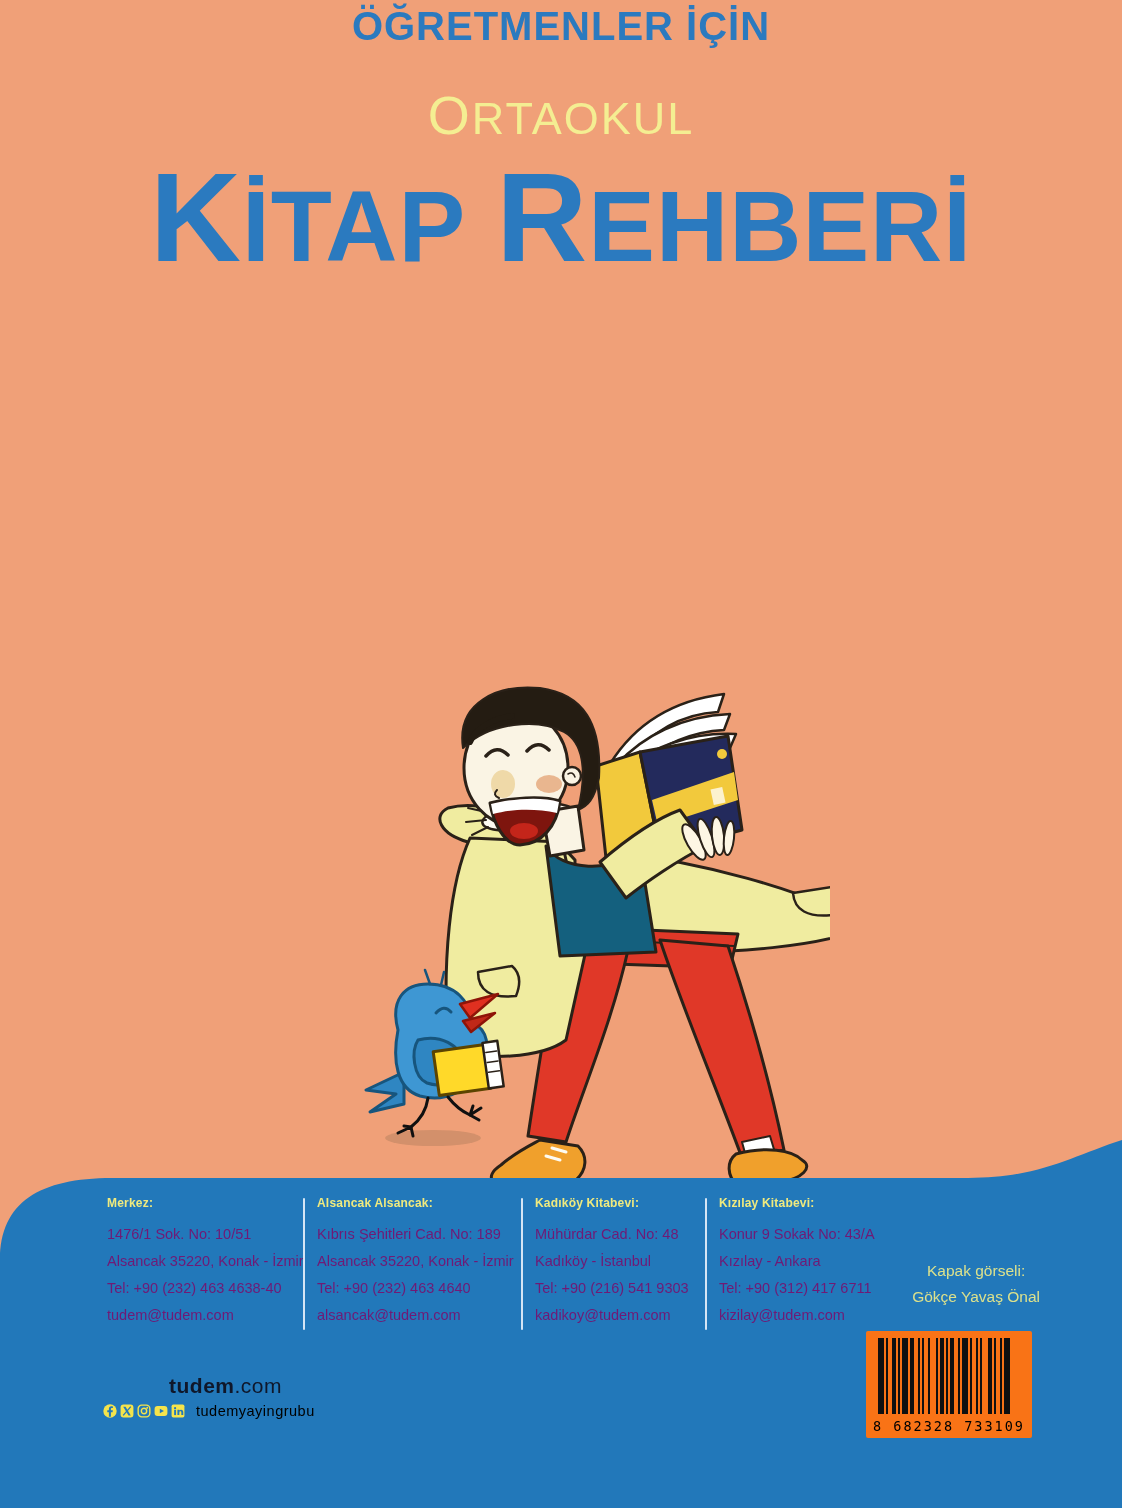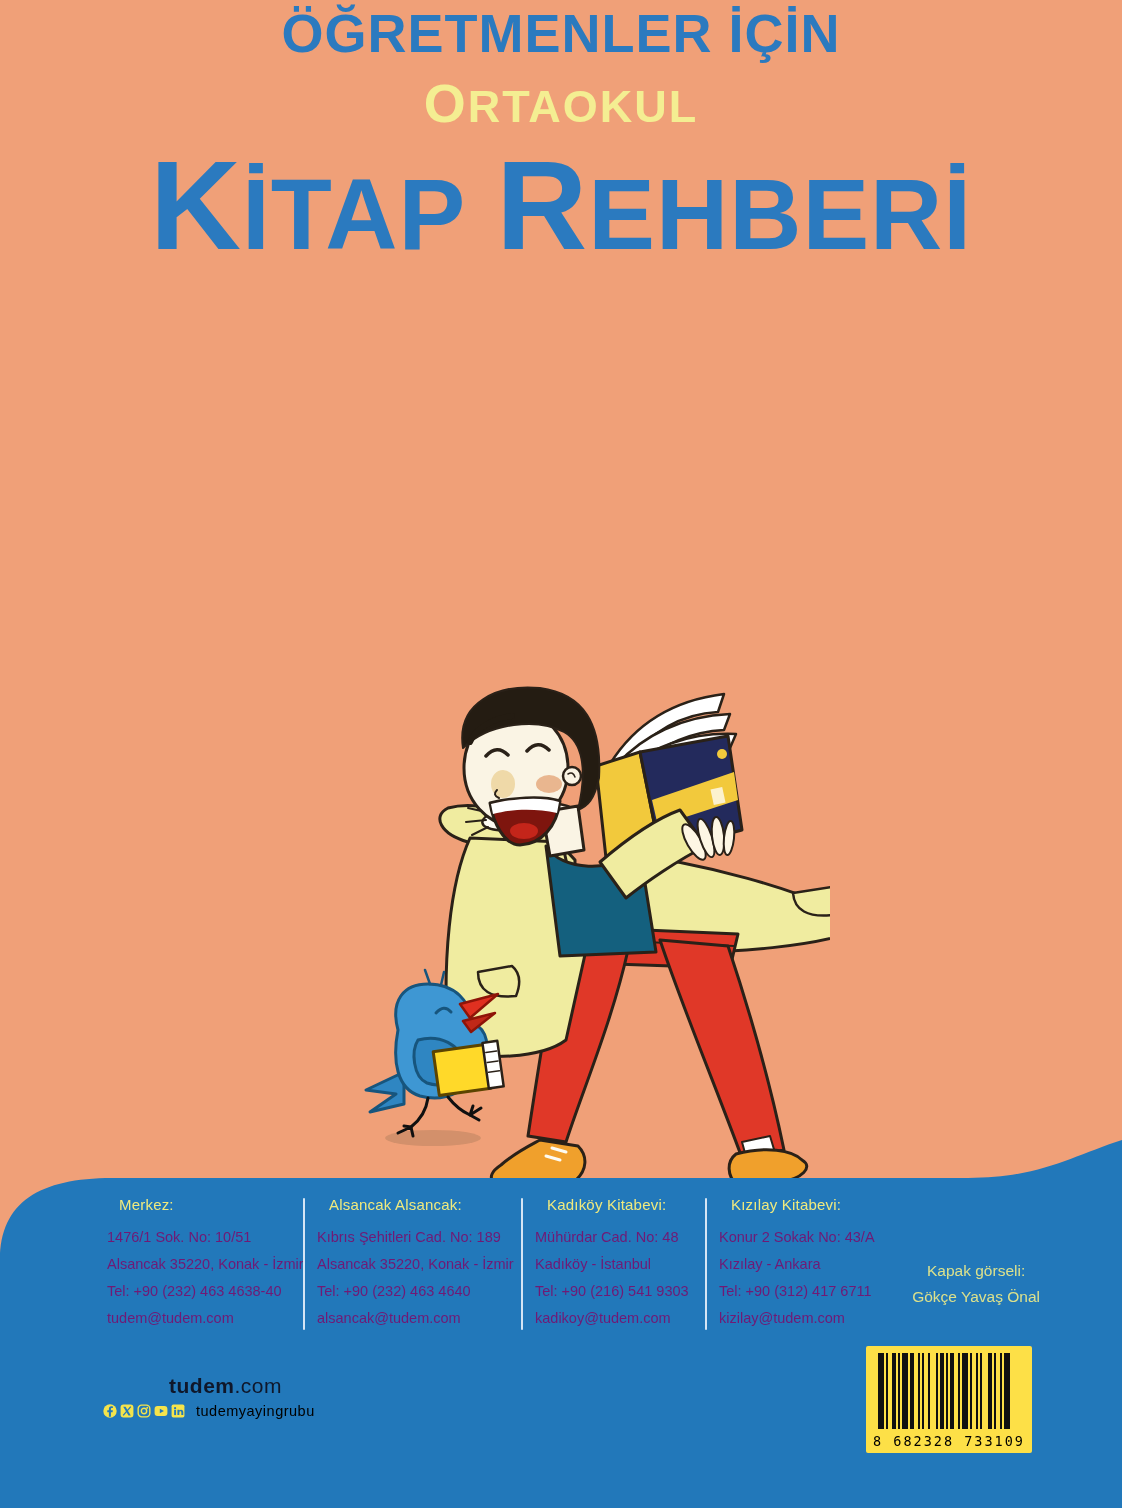--- a/index.html
+++ b/index.html
@@ -4,42 +4,42 @@
 <style>
   html,body{margin:0;padding:0;background:#888;}
   .page{
     position:relative; width:1122px; height:1508px; overflow:hidden;
     background:#F0A078;
     font-family:"Liberation Sans", sans-serif;
   }
   
   .title-block{position:absolute; top:0; left:0; width:100%; text-align:center; color:#2B7ABF;}
   .year{margin-top:82px; font-size:60px; font-weight:bold; letter-spacing:4px; line-height:1;}
-  .subtitle{margin-top:6px; font-size:54px; font-weight:bold; letter-spacing:1px; line-height:1;}
-  .category{margin-top:16px; color:#F4EE92; font-weight:bold; line-height:1; letter-spacing:2px;}
+  .subtitle{margin-top:6px; font-size:40px; font-weight:bold; letter-spacing:1px; line-height:1;}
+  .category{margin-top:42px; color:#F4EE92; font-weight:normal; line-height:1; letter-spacing:2px;}
   .category .lead{font-size:54px;}
   .category .rest{font-size:45px;}
   .main-title{margin-top:10px; font-weight:bold; letter-spacing:1px; line-height:1.05; white-space:nowrap;}
   .main-title .lead{font-size:126px;}
   .main-title .rest{font-size:100px;}
   .main-title .word + .word{margin-left:30px;text-align:right;}
   
   .illu{position:absolute; left:330px; top:680px; width:500px; height:560px;}
   
   .footer{position:absolute; left:0; top:1130px; width:1122px; height:378px;}
   .footer svg.shape{position:absolute; left:0; top:0;}
   .fcontent{position:absolute; left:0; top:0; width:100%; height:100%;}
   .fcols{position:absolute; left:107px; top:66px; display:flex; align-items:flex-start;}
   .fcol{flex:none;}
-  .fcol .fhead{color:#F0EA7E; font-size:15px; font-weight:normal; margin:0 0 11px 12px; letter-spacing:.2px;}
+  .fcol .fhead{color:#F0EA7E; font-size:12px; font-weight:bold; margin:0 0 11px 0; letter-spacing:.2px;}
   .fcol .fline{color:#701a75; font-size:14.5px; line-height:27px; white-space:nowrap;}
   .c1{width:184px;} .c2{width:192px;} .c3{width:158px;} .c4{width:175px;}
   .fdiv{width:2px; height:132px; background:rgba(245,248,255,.85); margin:2px 12px 0 12px; border-radius:1px;}
   .credit{position:absolute; right:82px; top:128px; text-align:center; color:#DCE18C; font-size:15.5px; line-height:26px;}
-  .barcode{position:absolute; left:866px; top:216px; width:166px; height:107px; background:#fde047; border-radius:2px;}
+  .barcode{position:absolute; left:866px; top:201px; width:166px; height:107px; background:#f97316; border-radius:2px;}
   .bars{position:absolute; left:12px; top:7px; height:76px; font-size:0; white-space:nowrap;}
   .bdigits{position:absolute; left:0; right:0; bottom:4px; text-align:center;
     font-family:"DejaVu Sans Mono", monospace; font-size:13.5px; color:#000; letter-spacing:2px;}
   .brand{position:absolute; left:103px; top:244px;}
   .brand-site{color:#0f172a; font-size:21px; padding-left:66px; letter-spacing:.5px;}
   .brand-site .bname{font-weight:bold;}
   .brand-site .btld{font-weight:normal;}
   .brand-social{display:flex; align-items:center; margin-top:5px;}
   .brand-social svg{display:block; margin-right:3px;}
   .handle{color:#000000; font-size:14.5px; margin-left:8px; letter-spacing:.5px;}
@@ -179,21 +179,21 @@
         <div class="fcol c3">
           <div class="fhead">Kadıköy Kitabevi:</div>
           <div class="fline">Mühürdar Cad. No: 48</div>
           <div class="fline">Kadıköy - İstanbul</div>
           <div class="fline">Tel: +90 (216) 541 9303</div>
           <div class="fline">kadikoy@tudem.com</div>
         </div>
         <div class="fdiv"></div>
         <div class="fcol c4">
           <div class="fhead">Kızılay Kitabevi:</div>
-          <div class="fline">Konur 2 Sokak No: 43/A</div>
+          <div class="fline">Konur 9 Sokak No: 43/A</div>
           <div class="fline">Kızılay - Ankara</div>
           <div class="fline">Tel: +90 (312) 417 6711</div>
           <div class="fline">kizilay@tudem.com</div>
         </div>
       </div>
 
       <div class="credit">
         <div>Kapak görseli:</div>
         <div>Gökçe Yavaş Önal</div>
       </div>

